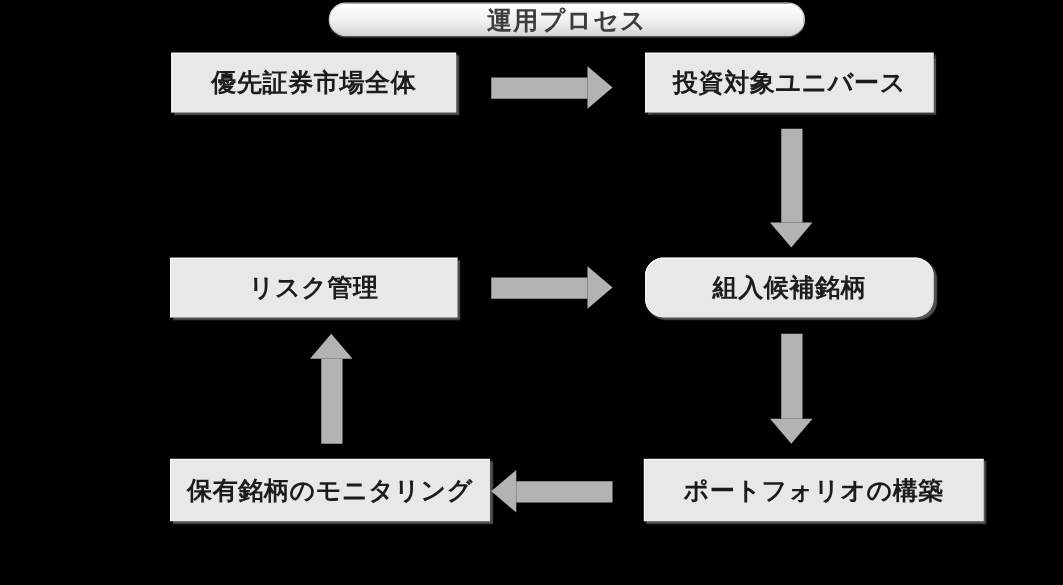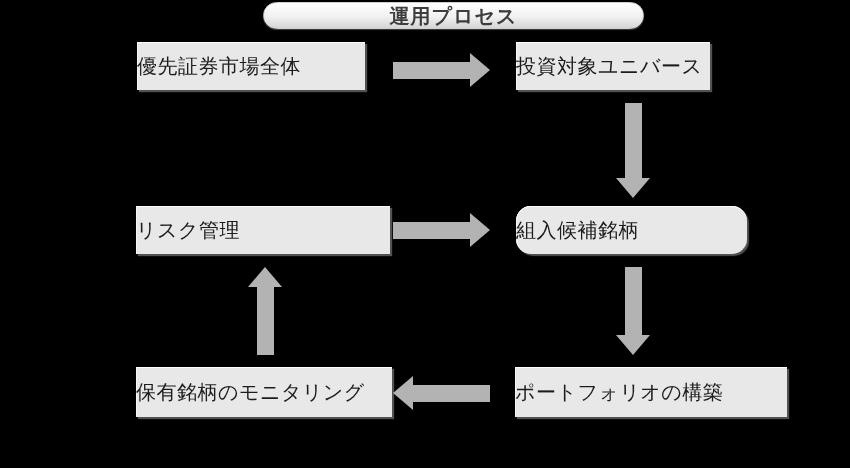--- a/index.html
+++ b/index.html
@@ -34,30 +34,30 @@
     font-size: 20px; font-weight: 600; color: var(--pill-text);
     letter-spacing: 1px;
     line-height: 1;
   }
 
   
   .node {
     position: absolute;
     background: var(--box-fill);
     color: var(--box-text);
-    display: flex; align-items: center; justify-content: flex-start;
-    font-size: 20px; font-weight: 400;
+    display: flex; align-items: center; justify-content: center;
+    font-size: 20px; font-weight: 700;
     letter-spacing: 0.5px;
     box-shadow: inset 0 1px 0 #fdfdfd, inset 1px 0 0 #f6f6f6,
                 2px 2px 1px rgba(150,150,150,0.55);
     white-space: nowrap;
   }
   .pos-n0 { left: 137px; top: 42px;  width: 228px; height: 48px; }
-  .pos-n1 { left: 516px; top: 42px;  width: 194px; height: 48px; }
-  .pos-n2 { left: 136px; top: 206px; width: 254px; height: 48px; }
+  .pos-n1 { left: 516px; top: 42px;  width: 231px; height: 48px; }
+  .pos-n2 { left: 136px; top: 206px; width: 230px; height: 48px; }
   .pos-n3 { left: 516px; top: 206px; width: 231px; height: 48px; border-radius: 15px; }
   .pos-n4 { left: 136px; top: 367px; width: 256px; height: 50px; }
   .pos-n5 { left: 515px; top: 367px; width: 272px; height: 50px; }
 
   
   .harrow {
     position: absolute;
     display: flex; align-items: center;
     height: 34px;
   }

